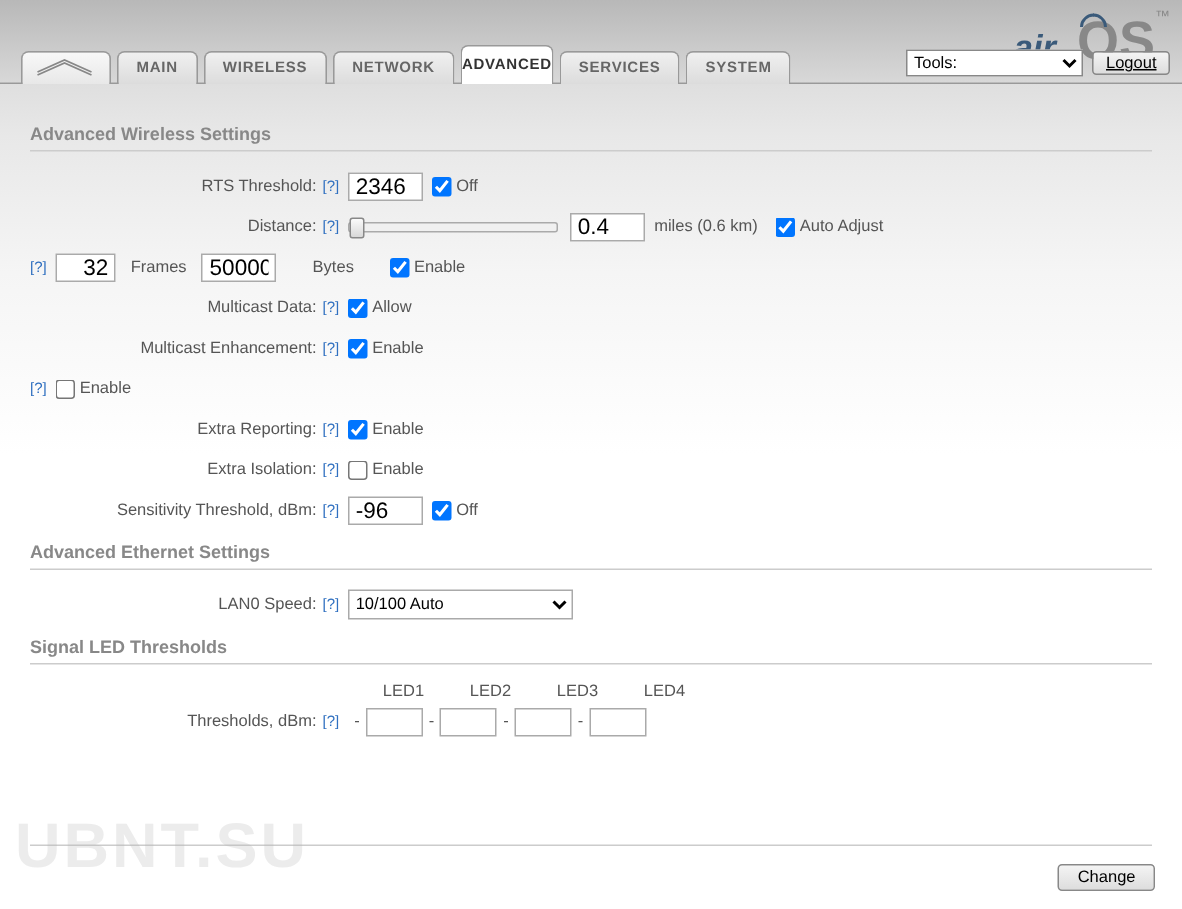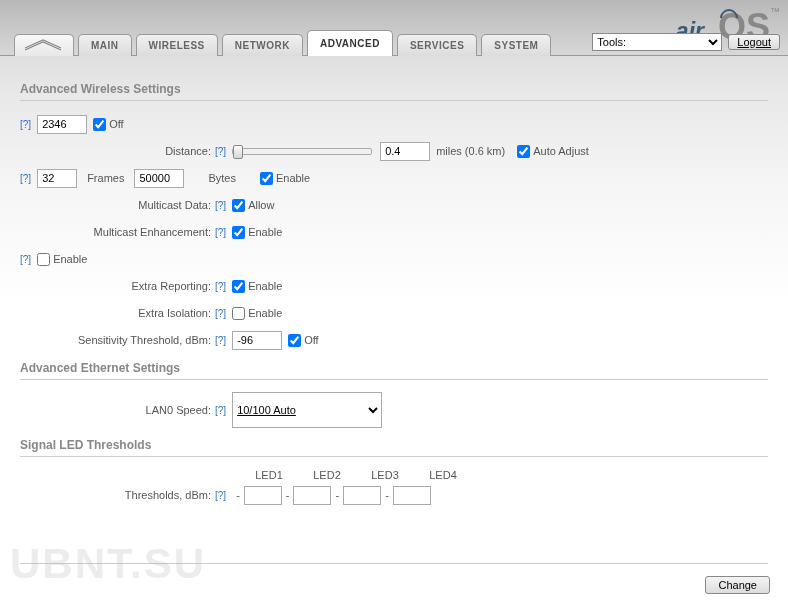--- a/index.html
+++ b/index.html
@@ -77,21 +77,21 @@
   padding: 5px 12px;
   margin-right: 4px;
   font-size: 10px;
   font-weight: bold;
   color: #666;
   cursor: pointer;
   letter-spacing: 0.5px;
 }
 .tab.active {
   background: #fff;
-  padding: 7px 12px;
+  padding: 7px 0;
   color: #333;
 }
 .tab.logo-tab {
   background: linear-gradient(to bottom, #f8f8f8, #e8e8e8);
   width: 60px;
   height: 22px;
   padding: 3px 8px;
   position: relative;
 }
 .antenna-icon {
@@ -101,21 +101,21 @@
 }
 .top-controls {
   position: absolute;
   right: 8px;
   bottom: 4px;
   display: flex;
   gap: 6px;
   align-items: center;
 }
 .tools-select {
-  width: 130px;
+  width: 118px;
   font-size: 11px;
   height: 18px;
   background: #fff;
   border: 1px solid #888;
 }
 .logout-btn {
   font-size: 11px;
   padding: 1px 8px;
   background: linear-gradient(to bottom, #f4f4f4, #ddd);
   border: 1px solid #888;
@@ -152,25 +152,25 @@
 }
 .help-link {
   color: #3070c0;
   font-size: 10px;
   margin-right: 6px;
   cursor: pointer;
 }
 .text-input {
   border: 1px solid #aaa;
   padding: 2px 4px;
-  font-size: 11px;
+  font-size: 15px;
   height: 19px;
 }
 .w50 { width: 50px; }
-.w40 { width: 40px; }
+.w40 { width: 40px; text-align: right; }
 .w35 { width: 35px; padding-left: 32px; }
 .chk {
   margin: 0 3px 0 6px;
   vertical-align: middle;
 }
 .chk-first {
   margin-left: 0;
 }
 .inline-label {
   color: #555;
@@ -193,24 +193,23 @@
   top: -4px;
   width: 10px;
   height: 14px;
   background: linear-gradient(to bottom, #fafafa, #d8d8d8);
   border: 1px solid #888;
   border-radius: 2px;
 }
 .select-input {
   border: 1px solid #aaa;
   font-size: 11px;
-  height: 36px;
+  height: 20px;
   width: 150px;
   background: #fff;
-  text-decoration: underline;
 }
 .led-headers {
   display: flex;
   margin-left: 220px;
   margin-bottom: 3px;
 }
 .led-head {
   width: 58px;
   text-align: center;
   color: #555;
@@ -280,20 +279,21 @@
     <button class="logout-btn">Logout</button>
   </div>
 </div>
 
 <div class="content">
 
   <div class="section-title">Advanced Wireless Settings</div>
   <hr class="section-divider">
 
   <div class="form-row">
+    <span class="form-label">RTS Threshold:</span>
     <span class="help-link">[?]</span>
     <input class="text-input w50" value="2346" style="">
     <input type="checkbox" class="chk" checked="" style="">
     <span class="inline-label">Off</span>
   </div>
 
   <div class="form-row">
     <span class="form-label">Distance:</span>
     <span class="help-link">[?]</span>
     <span class="slider">

